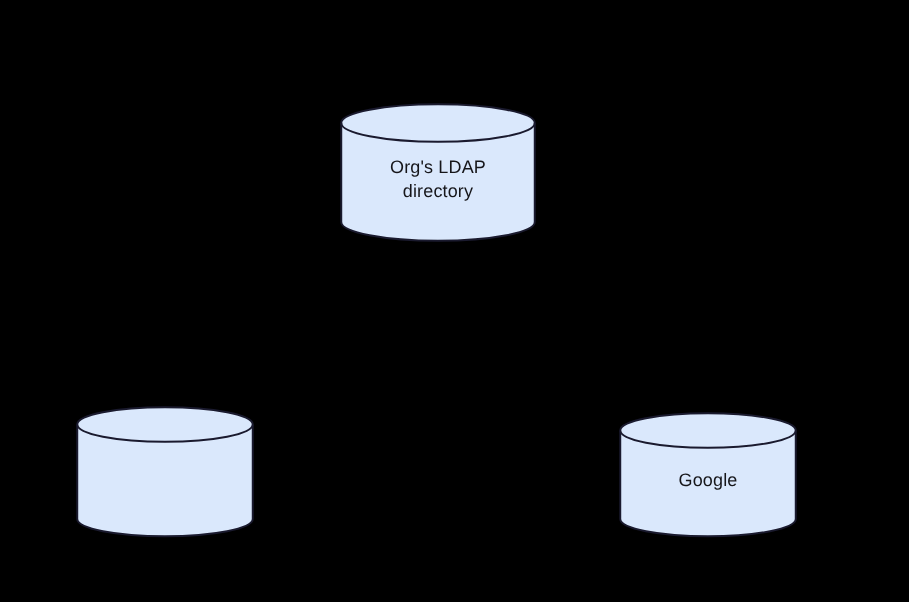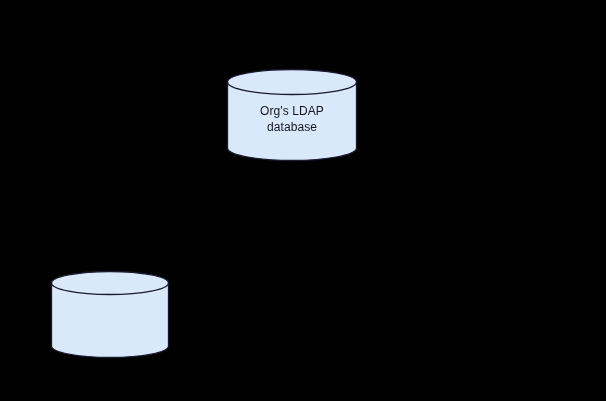--- a/index.html
+++ b/index.html
@@ -76,24 +76,31 @@
 <body>
 
 <div id="canvas">
 
   <div class="db-node" id="node-ldap">
     <svg viewBox="0 0 132 94" width="132" height="94">
       <path d="M 1.5 14 A 64.5 12.5 0 0 1 130.5 14 L 130.5 80 A 64.5 12.5 0 0 1 1.5 80 Z" fill="#dae8fc" stroke="#1a1a2e" stroke-width="1.3" stroke-linejoin="round"></path>
       <path d="M 1.5 14 A 64.5 12.5 0 0 0 130.5 14" fill="none" stroke="#1a1a2e" stroke-width="1.3"></path>
     </svg>
     <div class="db-label">Org's LDAP
-database</div>
+directory</div>
   </div>
 
   <div class="db-node" id="node-emm">
     <svg viewBox="0 0 120 89" width="120" height="89">
       <path d="M 1.5 13 A 58.5 11.5 0 0 1 118.5 13 L 118.5 76 A 58.5 11.5 0 0 1 1.5 76 Z" fill="#dae8fc" stroke="#1a1a2e" stroke-width="1.3" stroke-linejoin="round"></path>
       <path d="M 1.5 13 A 58.5 11.5 0 0 0 118.5 13" fill="none" stroke="#1a1a2e" stroke-width="1.3"></path>
     </svg>
   </div>
 
+  <div class="db-node" id="node-google">
+    <svg viewBox="0 0 120 85" width="120" height="85">
+      <path d="M 1.5 13 A 58.5 11.5 0 0 1 118.5 13 L 118.5 72 A 58.5 11.5 0 0 1 1.5 72 Z" fill="#dae8fc" stroke="#1a1a2e" stroke-width="1.3" stroke-linejoin="round"></path>
+      <path d="M 1.5 13 A 58.5 11.5 0 0 0 118.5 13" fill="none" stroke="#1a1a2e" stroke-width="1.3"></path>
+    </svg>
+    <div class="db-label">Google</div>
+  </div>
 
 </div>
 
 </body></html>

